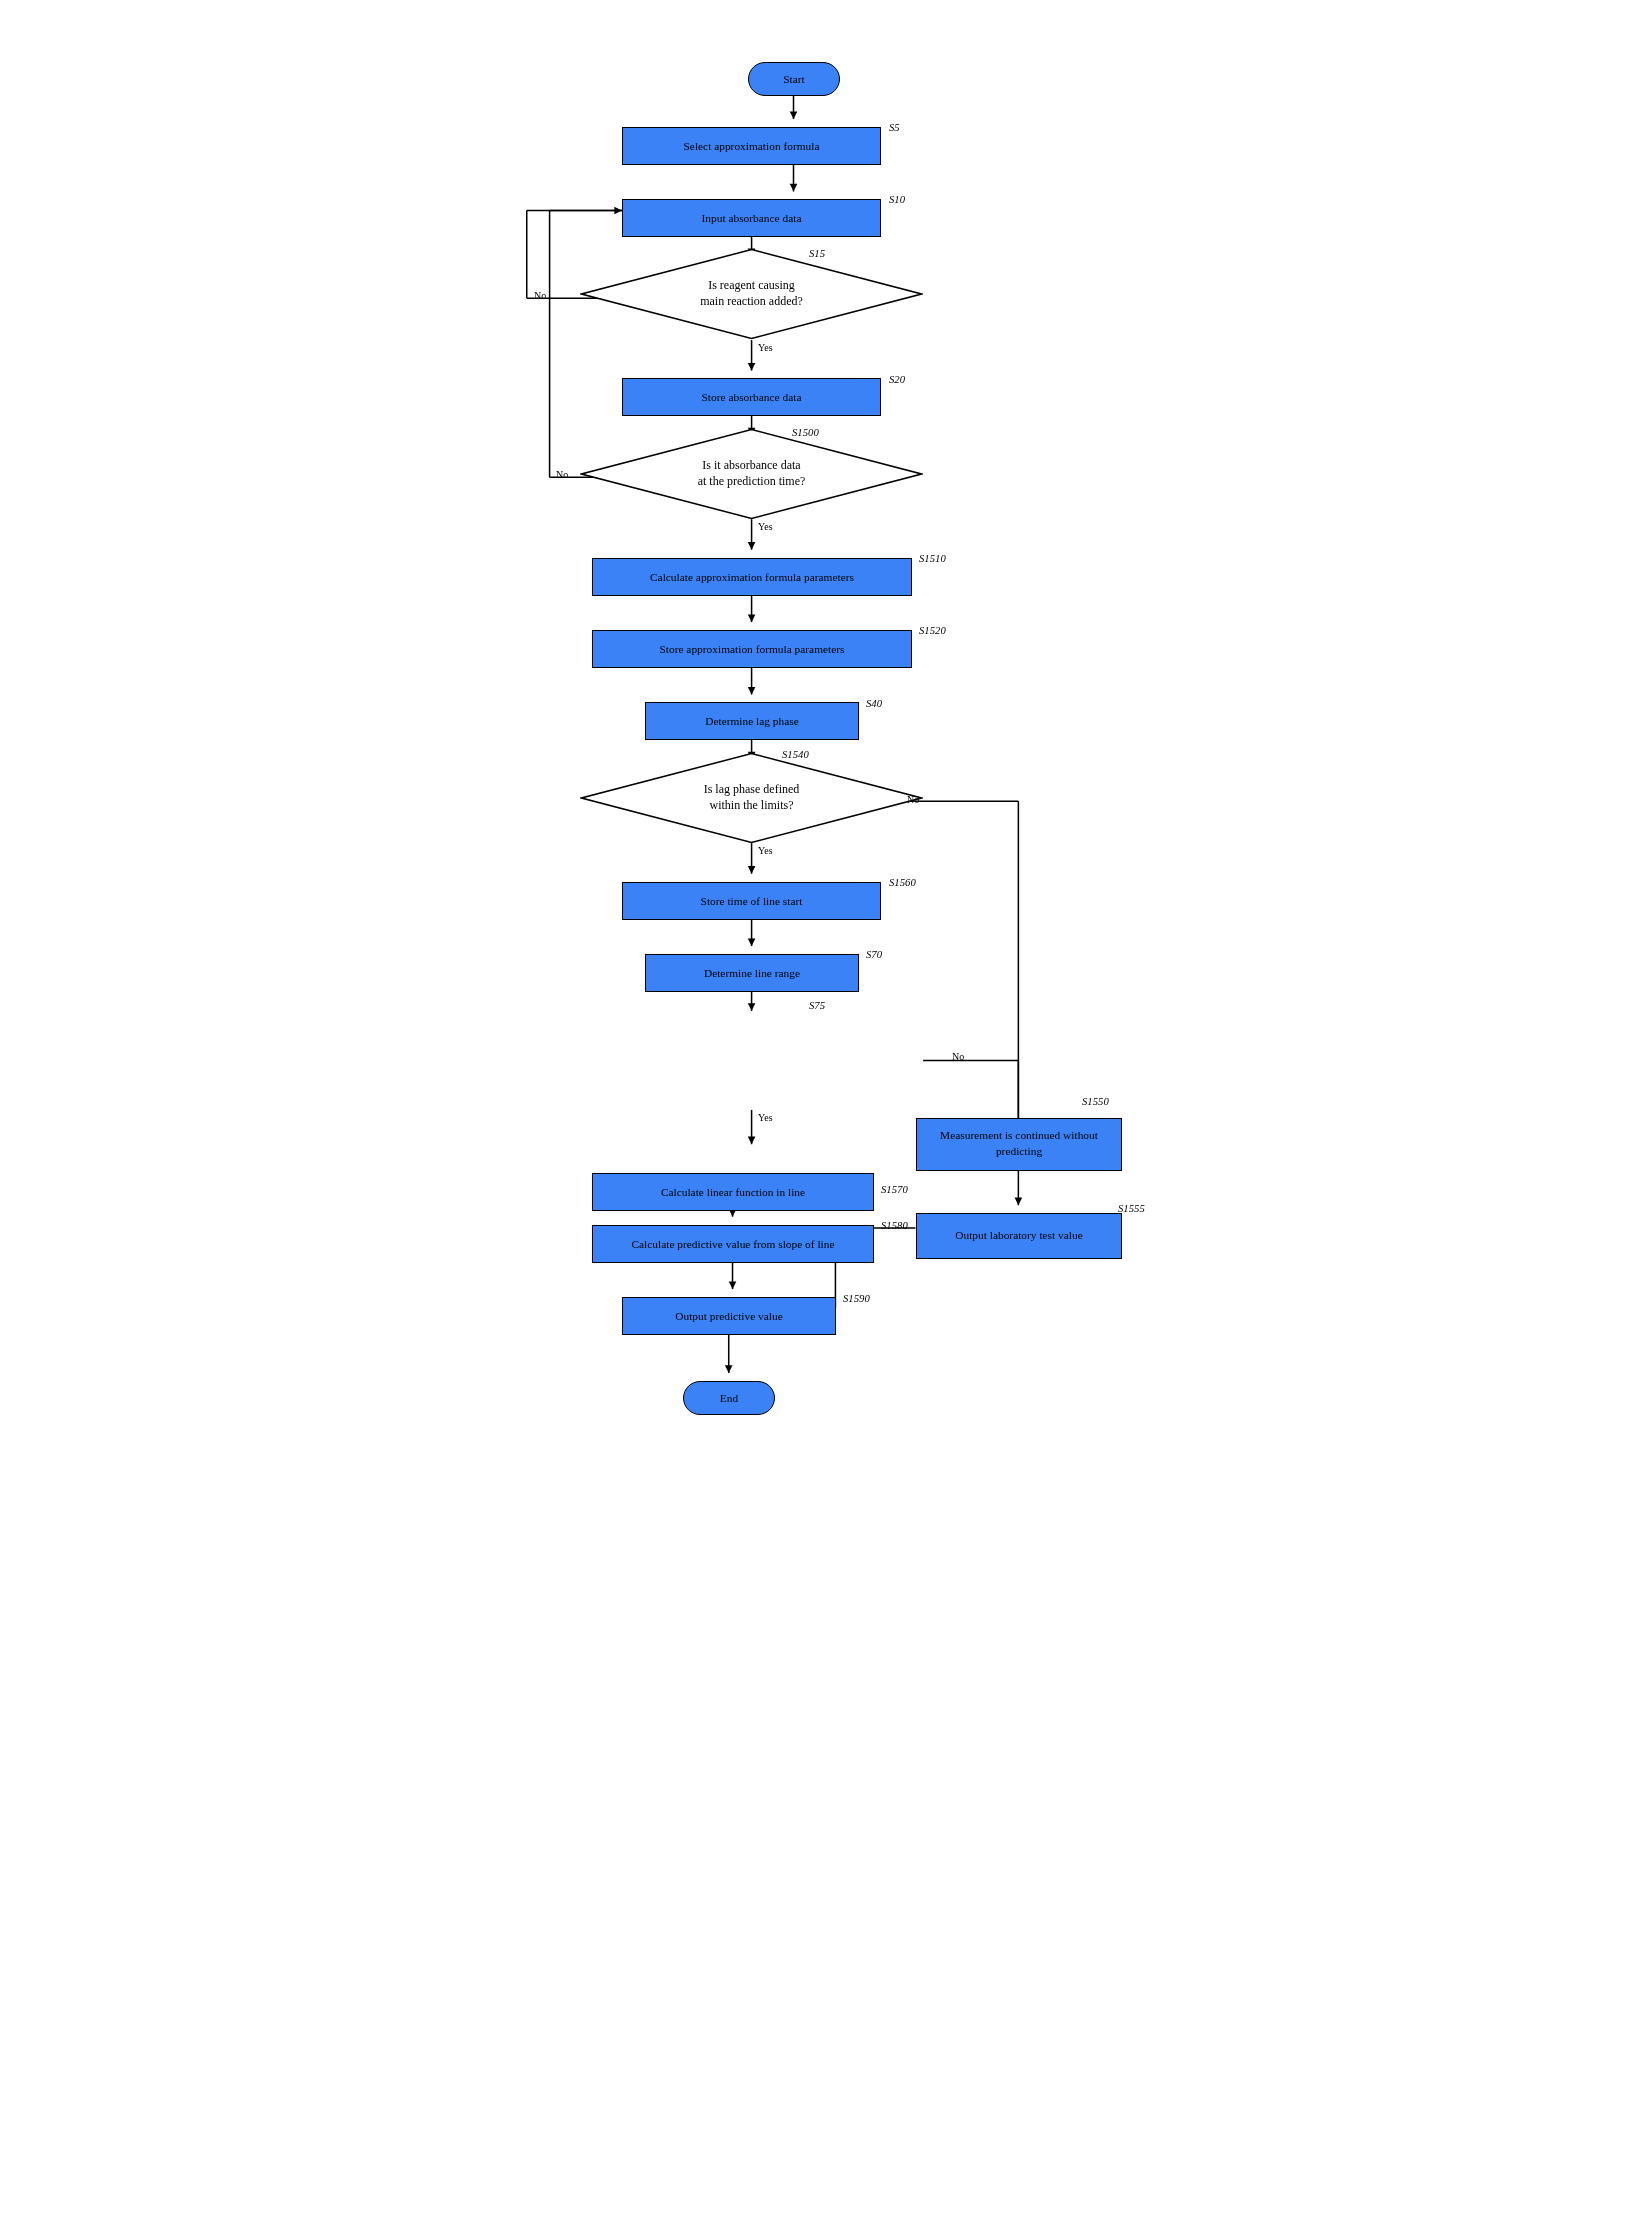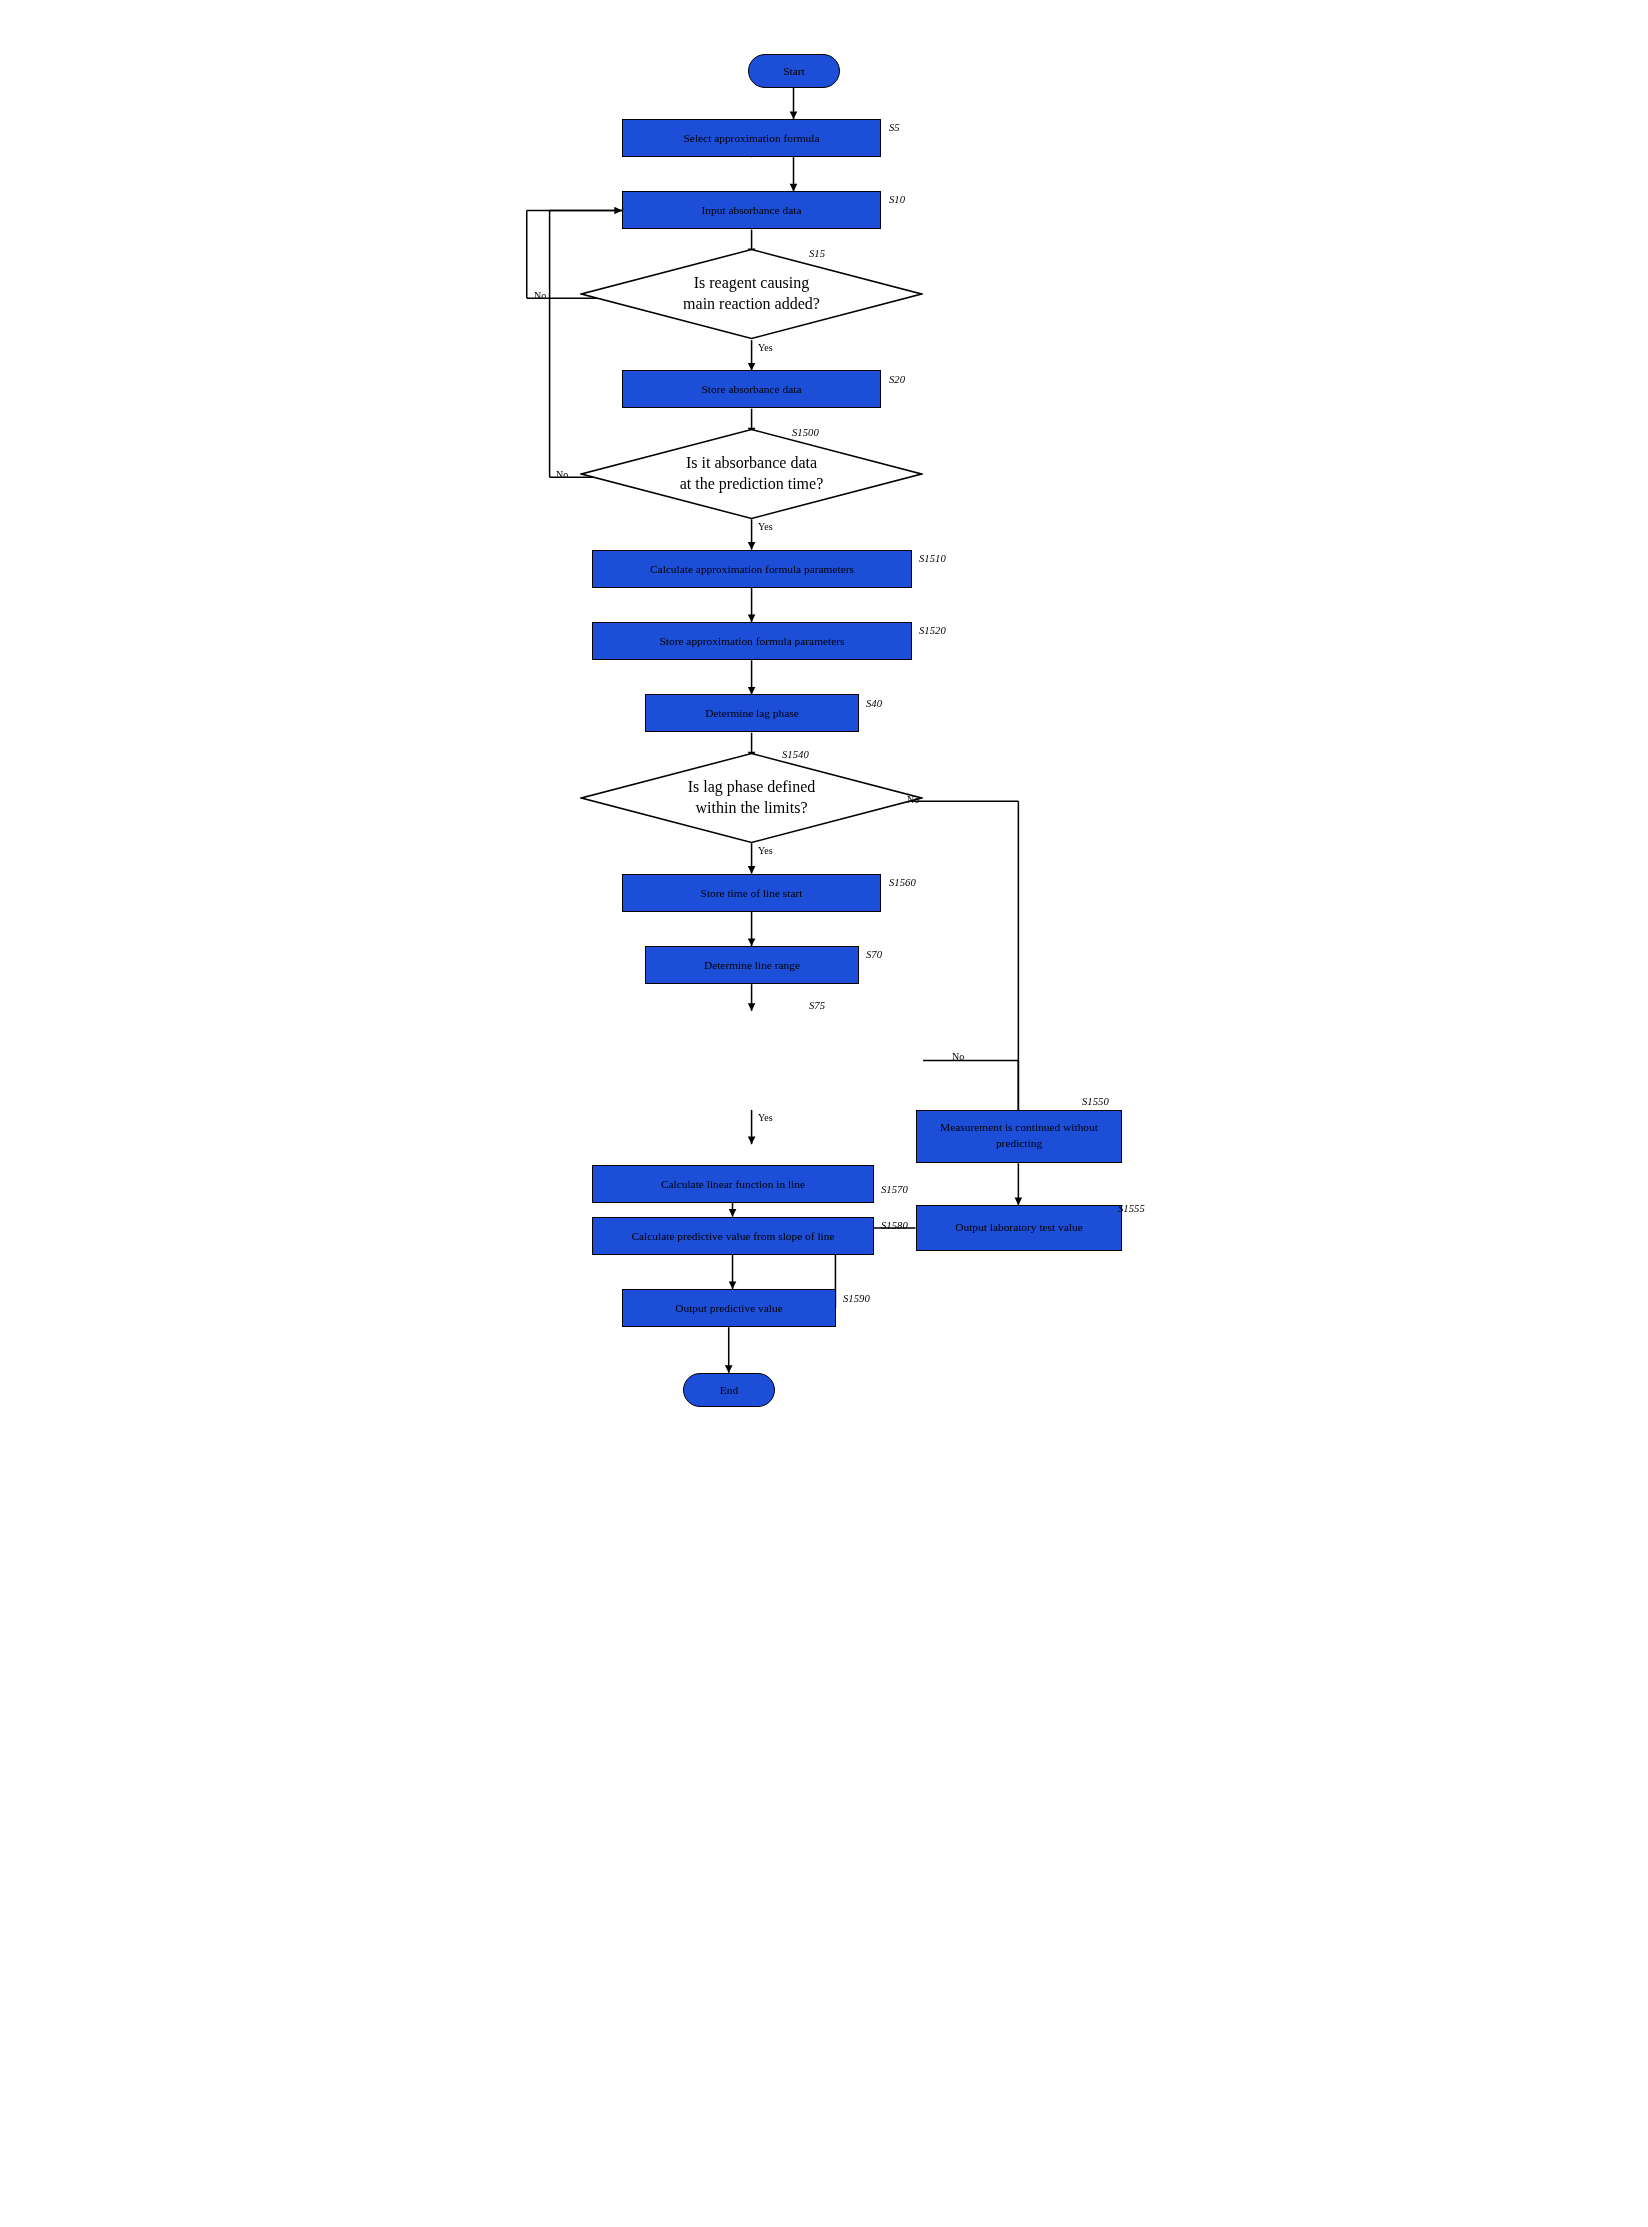--- a/index.html
+++ b/index.html
@@ -12,27 +12,28 @@
       padding: 30.5px 15.3px;
     }
     .flowchart {
       position: relative;
       width: 686px;
       min-height: 2135px;
     }
     
     .box {
       border: 1.5px solid #000;
-      background: #1d4ed8;
+      background: #3b82f6;
       display: flex;
       align-items: center;
       justify-content: center;
       text-align: center;
       padding: 6.1px 9.2px;
       position: absolute;
+      margin-top: 8px;
     }
     .rounded {
       border-radius: 18.3px;
     }
     .diamond-wrap {
       position: absolute;
       display: flex;
       align-items: center;
       justify-content: center;
     }
@@ -47,21 +48,21 @@
     .diamond svg {
       position: absolute;
       top: 0; left: 0;
       width: 100%; height: 100%;
     }
     .diamond-text {
       position: relative;
       z-index: 1;
       text-align: center;
       line-height: 1.3;
-      font-size: 16px;
+      font-size: 12px;
     }
     
     .connector-svg {
       position: absolute;
       top: 0; left: 0;
       width: 100%; height: 100%;
       pointer-events: none;
       overflow: visible;
     }
     .label-tag {

